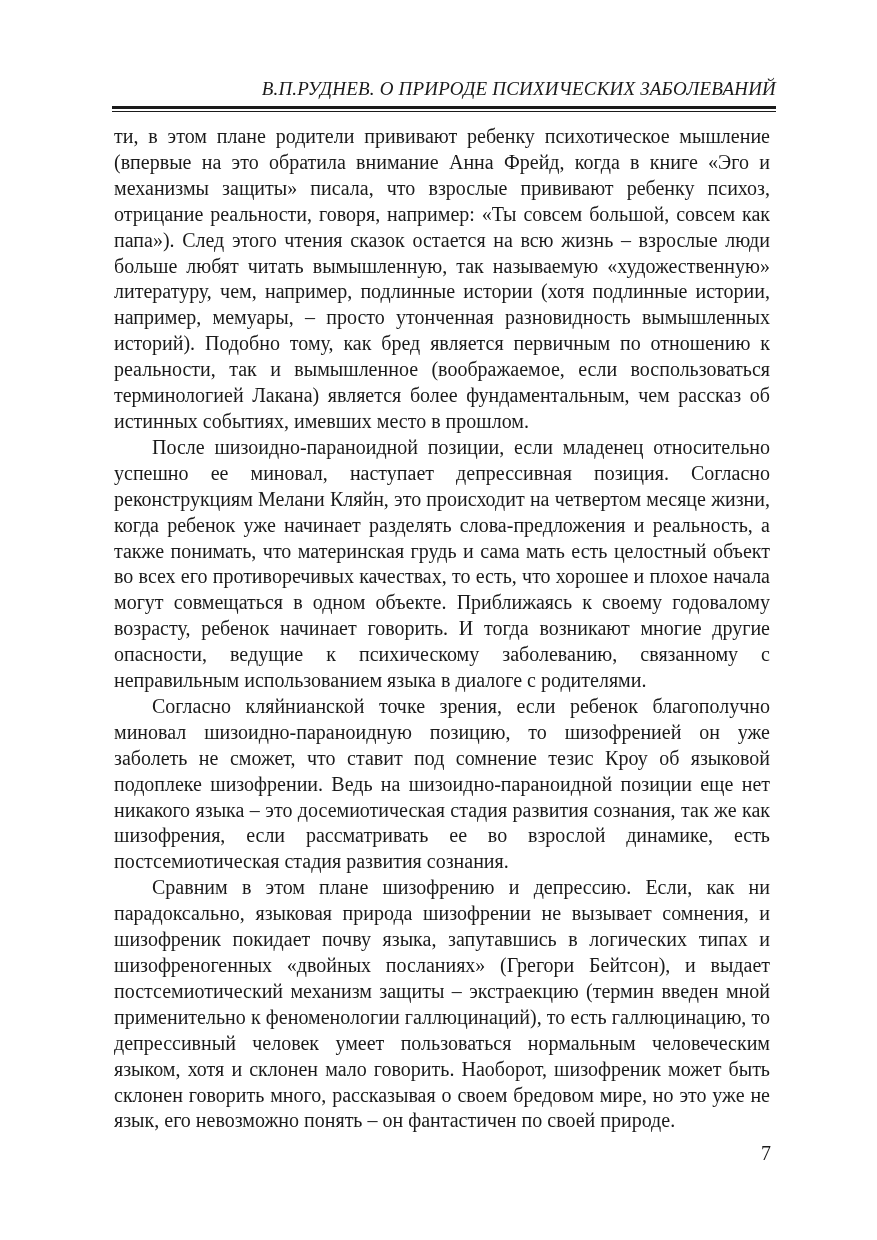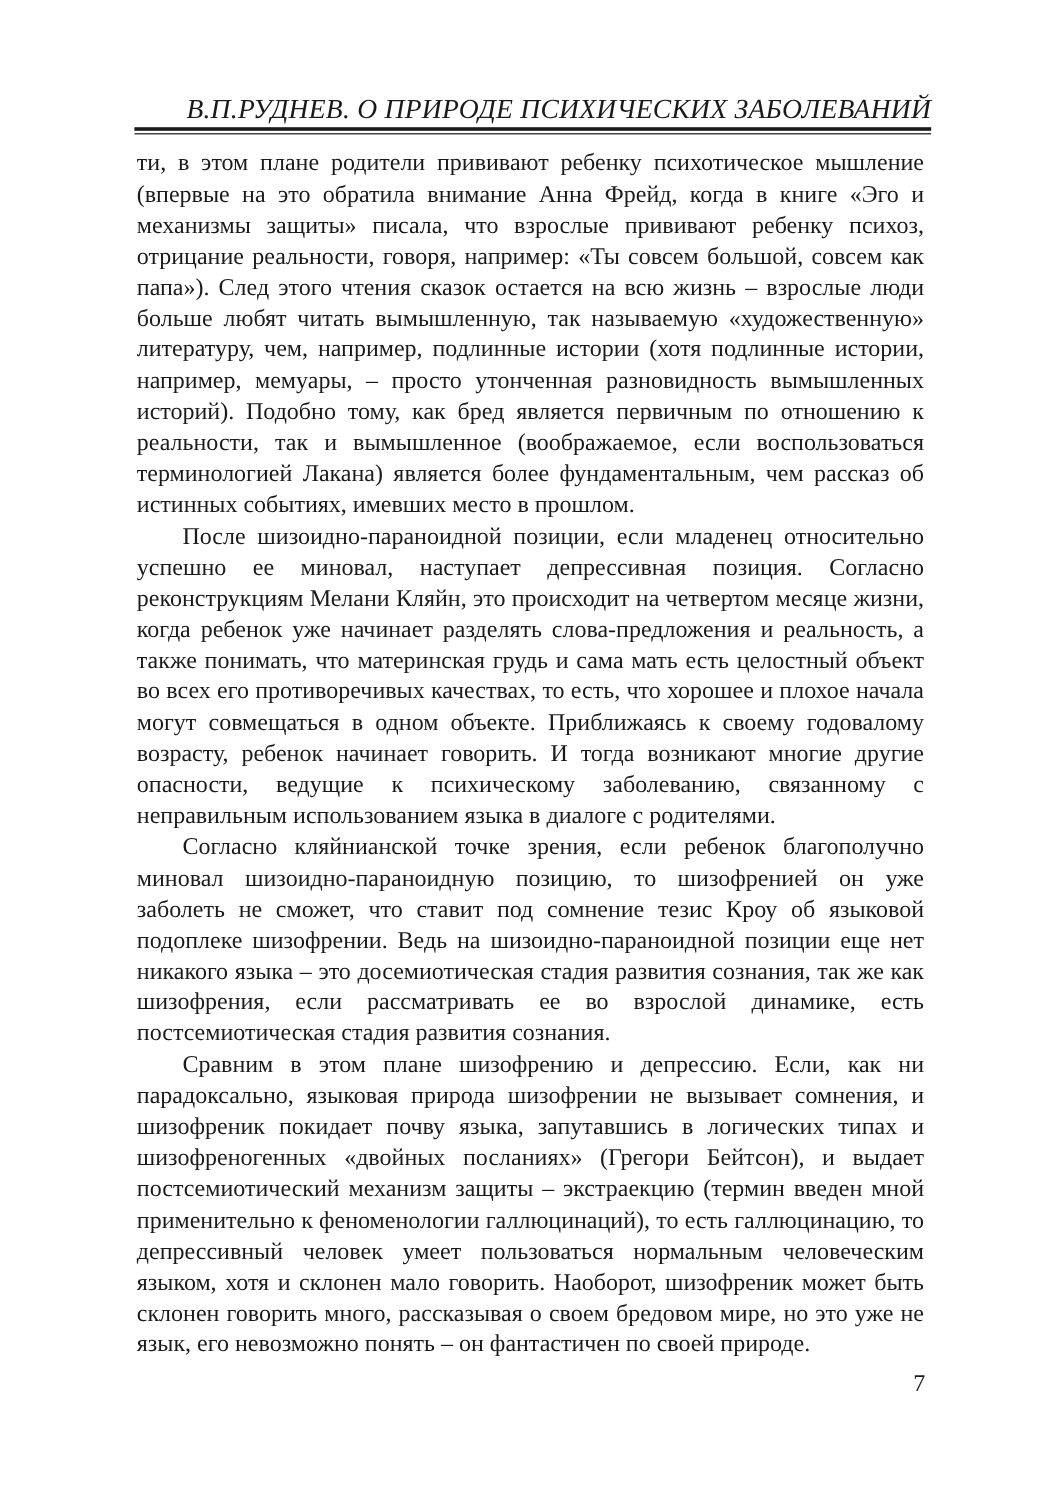--- a/index.html
+++ b/index.html
@@ -15,21 +15,21 @@
     font-family: "Liberation Serif", "DejaVu Serif", serif;
     color: #1a1a1a;
   }
   .running-header {
     position: absolute;
     left: 112px;
     top: 78px;
     width: 664px;
     text-align: right;
     font-style: italic;
-    font-size: 23px;
+    font-size: 19px;
     letter-spacing: 0.2px;
     color: #1a1a1a;
   }
   .header-rule {
     position: absolute;
     left: 112px;
     top: 106px;
     width: 664px;
     height: 0;
     border-top: 3px solid #1a1a1a;

